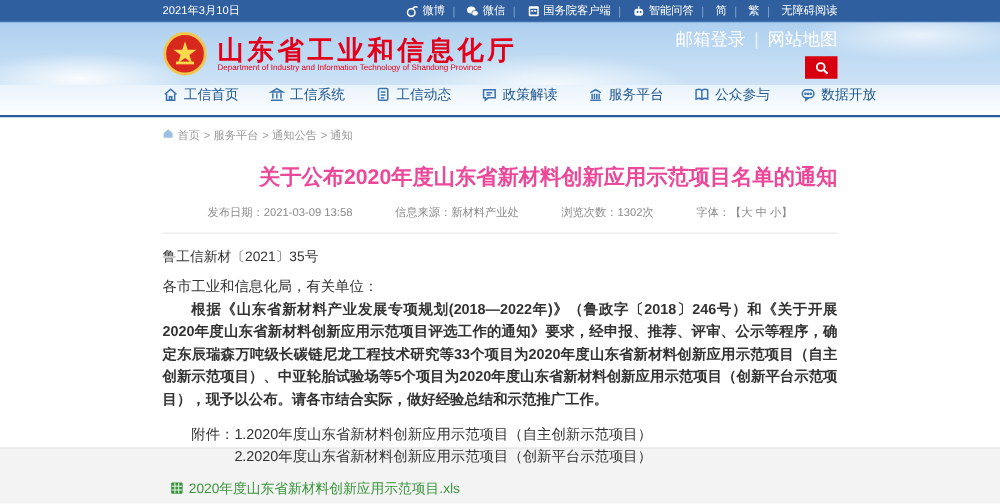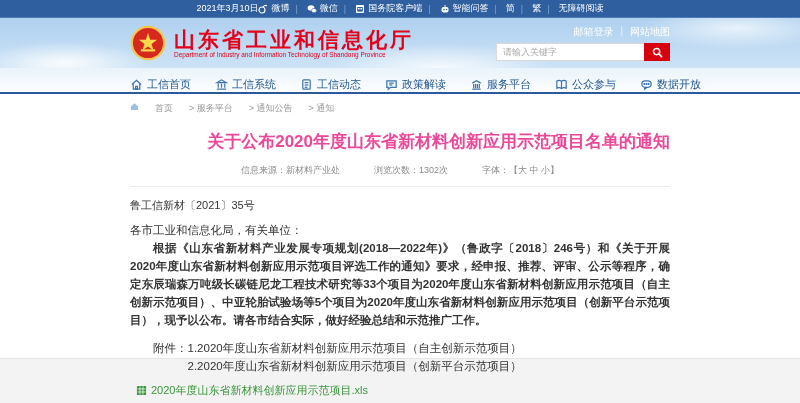--- a/index.html
+++ b/index.html
@@ -2,60 +2,60 @@
 <html><head>
 <meta charset="utf-8">
 <style>
   * { margin:0; padding:0; box-sizing:border-box; }
   html,body { width:800px; height:403px; overflow:hidden; background:#fff;
     font-family:"Liberation Sans","DejaVu Sans",sans-serif; }
   .container { width:540px; margin:0 auto; }
 
   
   .topbar { height:18px; background:#2f5f9e; border-bottom:1px solid #4d7cb9; }
-  .topbar .container { display:flex; justify-content:center; align-items:center; height:100%; }
+  .topbar .container { display:flex; justify-content:space-between; align-items:center; height:100%; }
   .topbar, .topbar a { color:#fff; font-size:9px; }
   .topbar-links { display:flex; align-items:center; }
   .topbar-link { display:flex; align-items:center; gap:3px; cursor:pointer; white-space:nowrap; }
   .topbar-link + .topbar-link::before { content:"|"; color:#7da3cd; margin:0 6px; }
   .tb-icon { width:10px; height:10px; display:inline-block; }
 
   
   .header { height:50px; background:
       radial-gradient(ellipse 120px 30px at 8% 90%, rgba(255,255,255,.9), rgba(255,255,255,0) 70%),
       radial-gradient(ellipse 160px 35px at 55% 100%, rgba(255,255,255,.8), rgba(255,255,255,0) 70%),
       radial-gradient(ellipse 140px 30px at 92% 20%, rgba(255,255,255,.7), rgba(255,255,255,0) 70%),
       linear-gradient(#aed0ef,#cde3f6); }
   .header .container { display:flex; justify-content:space-between; align-items:center; height:100%; width:540px; }
   .brand { display:flex; align-items:center; gap:8px; }
   .emblem { width:36px; height:36px; }
   .brand-text .cn { color:#e3001b; font-size:21px; font-weight:bold; letter-spacing:3px; line-height:22px;
       font-family:"Liberation Serif","DejaVu Serif",serif; }
   .brand-text .en { color:#e3001b; font-size:7px; transform:scale(.92); transform-origin:left; white-space:nowrap; }
   .header-right { display:flex; flex-direction:column; align-items:flex-end; gap:4px; }
-  .header-top-links { display:flex; font-size:10px; color:#fff; }
+  .header-top-links { display:flex; font-size:14px; color:#fff; }
   .header-top-links span[data-interactable]{ cursor:pointer; }
   .header-top-links .sep { margin:0 7px; color:#eaf3fb; }
   .searchbar { display:flex; }
   .search-input { width:148px; height:18px; border:1px solid #d9d9d9; border-right:none; background:#fff;
       font-size:9px; padding:0 6px; color:#333; outline:none; }
   .search-input::placeholder { color:#aaa; }
   .search-btn { width:26px; height:18px; background:#d8000f; border:none; cursor:pointer;
       display:flex; align-items:center; justify-content:center; }
 
   
   .nav { height:26px; background:linear-gradient(#e9f3fb,#fdfeff); border-bottom:2px solid #2a5a9c; }
-  .nav .container { display:flex; justify-content:space-between; align-items:flex-end; height:100%;gap:24px; }
+  .nav .container { display:flex; justify-content:space-between; align-items:flex-start; height:100%;gap:24px; }
   .nav-item { display:flex; align-items:center; gap:4px; color:#20578f; font-size:11px; cursor:pointer; white-space:nowrap; }
   .nav-item svg { stroke:#3a73ad; }
 
   
   .main { background:#fff; height:264px; }
   .main .container { padding-top:8px; }
-  .breadcrumb { font-size:9px; color:#999; display:flex; align-items:flex-start; gap:16px; }
+  .breadcrumb { font-size:9px; color:#999; display:flex; align-items:flex-start; gap:3px; }
   .crumb { cursor:pointer; }
   .crumb + .crumb::before { content:" > "; color:#999; cursor:default; }
   .article-title { text-align:right; font-size:17px; font-weight:bold; color:#ec4899; margin-top:15px; }
   .meta-row { display:flex; justify-content:center; gap:34px; font-size:9px; color:#8a8a8a;
       margin-top:11px; padding-bottom:9px; border-bottom:1px solid #ececec; }
   .doc-number { text-align:left; font-size:11px; color:#333; margin-top:11px; }
   .article-body { font-size:11.5px; color:#333; line-height:18px; margin-top:8px; }
   .para-indent { text-indent:2em; text-align:justify;font-weight:bold; }
   .attachments { margin-top:10px; padding-left:2em; font-size:11.5px; color:#333; line-height:18px; }
   .attach-line2 { padding-left:3em; }
@@ -130,21 +130,20 @@
         <div class="en" data-interactable="false">Department of Industry and Information Technology of Shandong Province</div>
       </div>
     </div>
     <div class="header-right">
       <div class="header-top-links" data-interactable="false">
         <span data-interactable="true">邮箱登录</span>
         <span class="sep" data-interactable="false">|</span>
         <span data-interactable="true">网站地图</span>
       </div>
       <div class="searchbar" data-interactable="false">
-        <input class="search-input" type="text" data-interactable="true" placeholder="请输入关键字" style="">
         <button class="search-btn" data-interactable="true">
           <svg data-interactable="false" width="11" height="11" viewBox="0 0 12 12">
               <circle cx="5" cy="5" r="3.4" fill="none" stroke="#fff" stroke-width="1.6"></circle>
               <line x1="7.6" y1="7.6" x2="11" y2="11" stroke="#fff" stroke-width="1.8"></line>
             </svg>
         </button>
       </div>
     </div>
   </div>
 </div>
@@ -225,20 +224,21 @@
         </svg>
       <span class="crumb" data-interactable="true">首页</span>
         <span class="crumb" data-interactable="true">服务平台</span>
         <span class="crumb" data-interactable="true">通知公告</span>
         <span class="crumb" data-interactable="true">通知</span>
     </div>
 
     <h1 class="article-title" data-interactable="false">关于公布2020年度山东省新材料创新应用示范项目名单的通知</h1>
 
     <div class="meta-row" data-interactable="false">
+      <span data-interactable="false">发布日期：2021-03-09 13:58</span>
       <span data-interactable="false">信息来源：新材料产业处</span>
       <span data-interactable="false">浏览次数：1302次</span>
       <span data-interactable="false"><span data-interactable="false">字体：</span><span data-interactable="true">【大 中 小】</span></span>
     </div>
 
     <div class="doc-number" data-interactable="false">鲁工信新材〔2021〕35号</div>
 
     <div class="article-body" data-interactable="false">
       <p data-interactable="false">各市工业和信息化局，有关单位：</p>
       <p class="para-indent" data-interactable="false">根据《山东省新材料产业发展专项规划(2018—2022年)》（鲁政字〔2018〕246号）和《关于开展2020年度山东省新材料创新应用示范项目评选工作的通知》要求，经申报、推荐、评审、公示等程序，确定东辰瑞森万吨级长碳链尼龙工程技术研究等33个项目为2020年度山东省新材料创新应用示范项目（自主创新示范项目）、中亚轮胎试验场等5个项目为2020年度山东省新材料创新应用示范项目（创新平台示范项目），现予以公布。请各市结合实际，做好经验总结和示范推广工作。</p>

